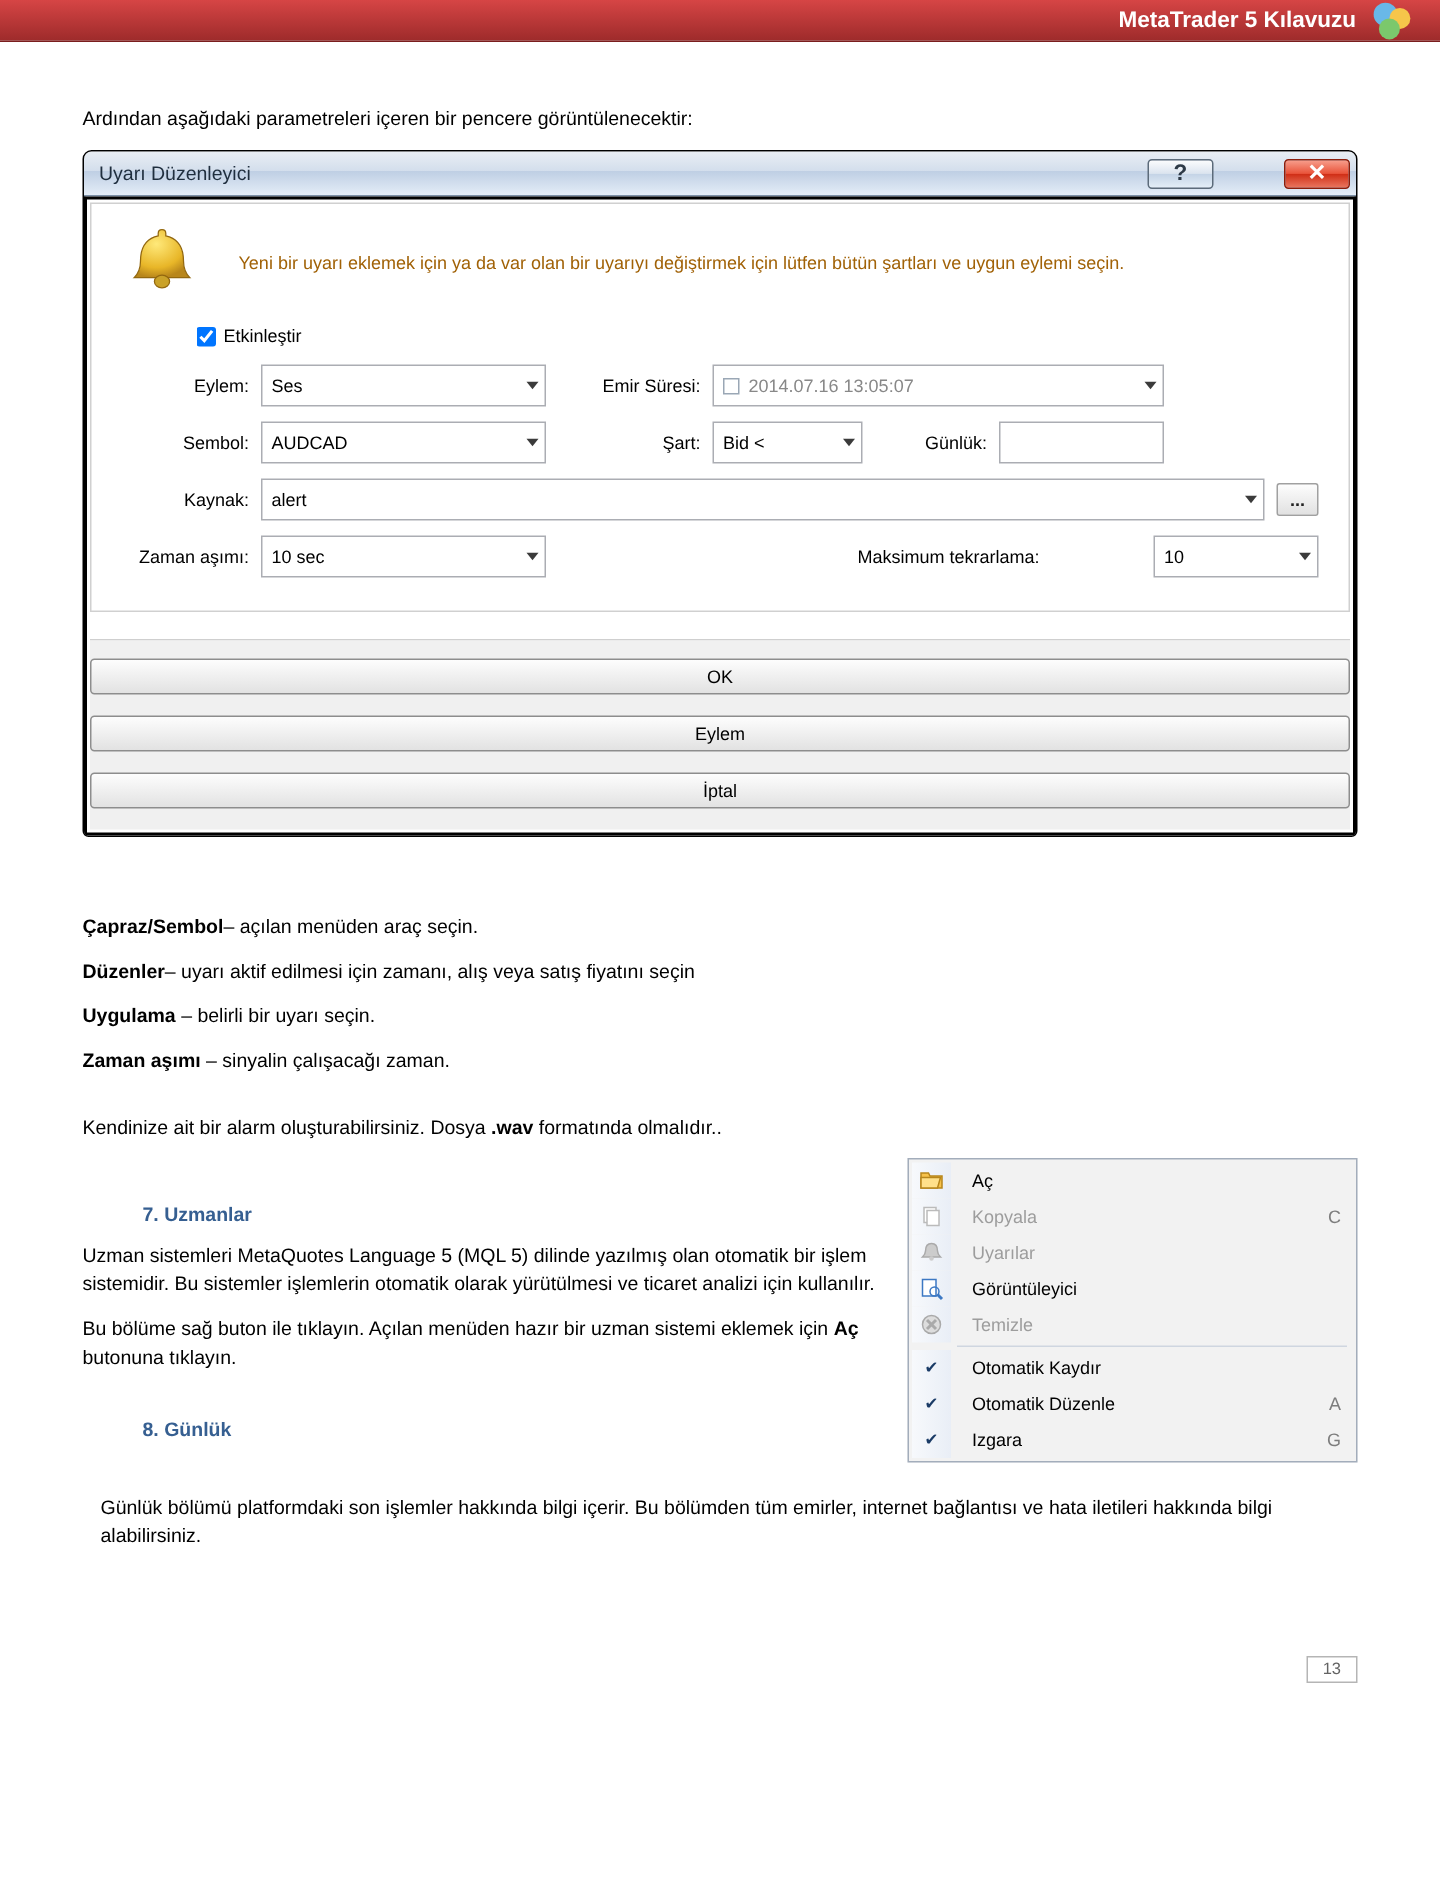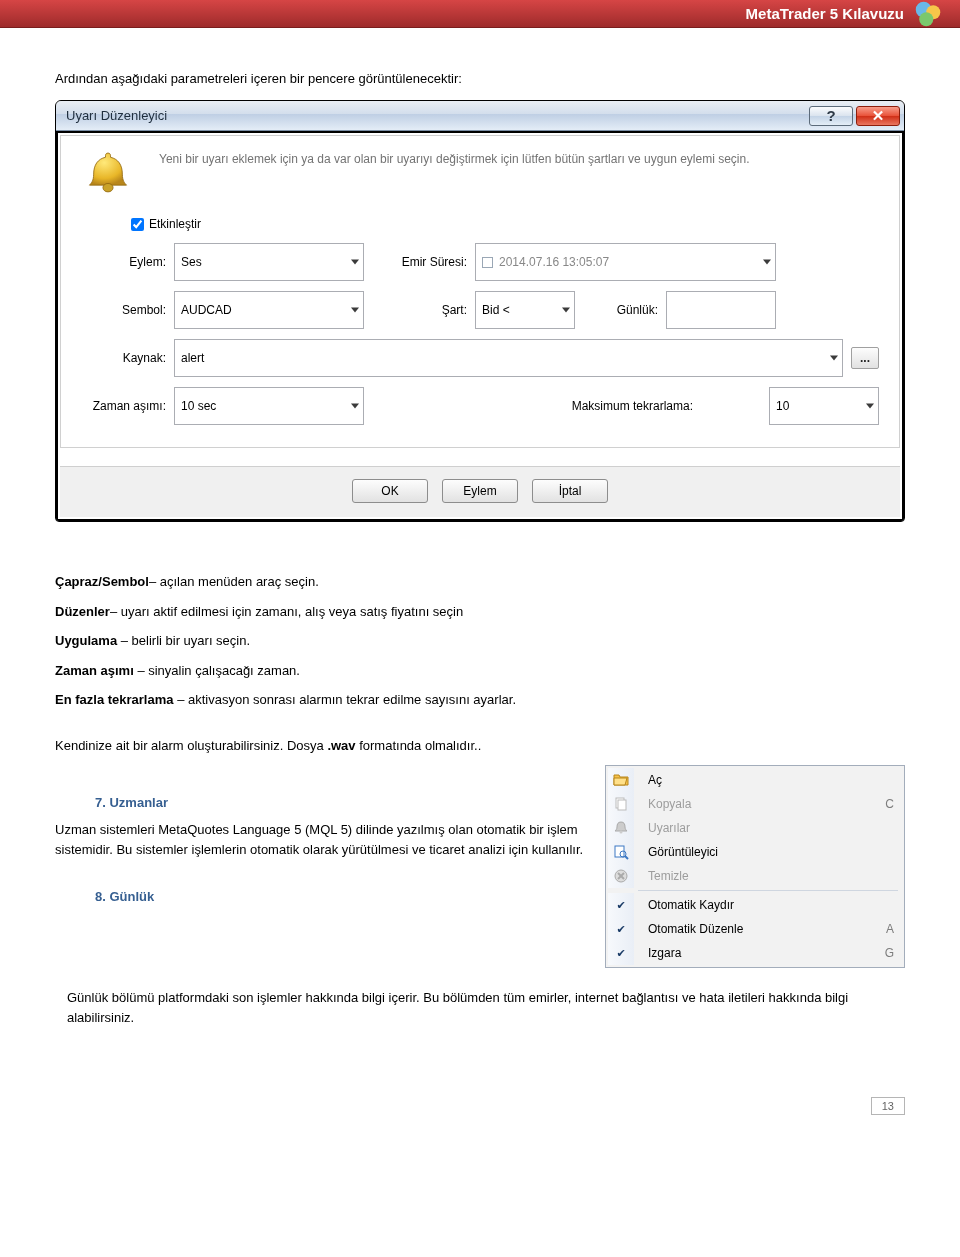--- a/index.html
+++ b/index.html
@@ -46,20 +46,21 @@
     font-family: "Segoe UI", Tahoma, sans-serif;
     font-size: 12px;
   }
   .titlebar {
     height: 30px;
     background: linear-gradient(to bottom,#e9eef4 0%,#d3deec 45%,#bfcfe4 46%,#e4edf7 100%);
     display: flex;
     align-items: center;
     padding: 0 4px 0 10px;
     border-bottom: 1px solid #7b8fa6;
+    gap: 44px;
   }
   .titlebar .title { flex: 1; color: #1f2e3e; font-size: 13px; }
   .titlebar .tbtn {
     width: 44px; height: 20px;
     border: 1px solid #5c6b7a;
     border-radius: 3px;
     margin-left: 3px;
     display: flex;
     align-items: center;
     justify-content: center;
@@ -74,27 +75,27 @@
   .window-body { background:#000; padding:2px; }
   .window-inner { background:#fff; padding:2px; }
   .form-area {
     border:1px solid #d0d0d0;
     padding: 12px 20px 22px 20px;
     background:#fff;
   }
   .form-header { display:flex; gap:18px; margin-bottom:12px; }
   .bell-icon { width:60px; flex:none; }
   .bell-icon svg { width:54px; height:54px; }
-  .form-header .desc { flex:1; padding-top:4px; color:#737373; }
+  .form-header .desc { flex:1; padding-top:4px; color:#a16207;margin-top:16px; }
   .checkbox-row { margin: 2px 0 12px 50px; display:flex; align-items:center; gap:5px; }
   .checkbox-row input { margin:0; }
   .grid { display:grid; grid-template-columns: 85px 190px 95px 100px 75px 110px; column-gap:8px; row-gap:10px; align-items:center; }
   .grid label { text-align:right; color:#000; }
   .field {
-    height:38px;
+    height:28px;
     border:1px solid #abadb3;
     background:#fff;
     display:flex;
     align-items:center;
     padding:0 18px 0 6px;
     font-size:12px;
     position:relative;
     color:#000;
   }
   .field.dim { color:#888; }
@@ -112,20 +113,21 @@
     background:linear-gradient(to bottom,#fdfdfd,#e1e1e1);
     display:flex; align-items:center; justify-content:center;
     font-weight:bold; color:#222;
   }
   .row-timeout { display:grid; grid-template-columns:85px 190px 1fr 60px 110px; column-gap:8px; align-items:center; margin-top:10px;}
   .footer-sep { margin-top:18px; height:1px; background:#cfcfcf; }
   .dlg-buttons {
     display:flex; justify-content:center; gap:14px;
     padding:12px 0 14px 0;
     background:#f0f0f0;
+    flex-direction:column;
   }
   .dlg-buttons .btn {
     min-width:76px; height:24px;
     border:1px solid #8d8d8d;
     border-radius:3px;
     background:linear-gradient(to bottom,#fdfdfd,#e2e2e2);
     display:flex; align-items:center; justify-content:center;
     padding:0 14px;
     font-size:12px;
   }
@@ -293,29 +295,31 @@
             </div>
         </div>
       </div>
     </div>
   </div>
 
   <p class="para"><b>Çapraz/Sembol</b><span>– açılan menüden araç seçin.</span></p>
   <p class="para"><b>Düzenler</b><span>– uyarı aktif edilmesi için  zamanı, alış veya satış fiyatını seçin</span></p>
   <p class="para"><b>Uygulama</b><span> – belirli bir uyarı seçin.</span></p>
   <p class="para"><b>Zaman aşımı</b><span> – sinyalin çalışacağı zaman.</span></p>
-  <p class="para"><b>En fazla tekrarlama</b><span> – aktivasyon sonrası alarmın tekrar edilme sayısını ayarlar.</span></p>
   <p class="para" style="margin-top:26px;">
     <span>Kendinize ait bir alarm oluşturabilirsiniz. Dosya </span><b>.wav</b><span> formatında olmalıdır..</span>
   </p>
 
   <div class="two-col">
     <div class="left">
       <p class="heading-num">7.    Uzmanlar</p>
       <p class="para">Uzman sistemleri MetaQuotes Language 5 (MQL 5) dilinde yazılmış olan otomatik bir işlem sistemidir. Bu sistemler işlemlerin otomatik olarak yürütülmesi ve ticaret analizi için kullanılır.</p>
+      <p class="para">
+        <span>Bu bölüme sağ buton ile tıklayın. Açılan menüden hazır bir uzman sistemi eklemek için </span><b>Aç</b><span> butonuna tıklayın.</span>
+      </p>
       <p class="heading-num">8.    Günlük</p>
     </div>
 
     <div class="ctx-menu">
       <div class="ctx-item">
         <span class="icon-slot folder-icon">
           <svg viewBox="0 0 16 16">
               <path d="M1 3h5l1 2h8v8H1z" fill="#f7c24b" stroke="#b8861b"></path>
               <path d="M1 6h13l-2 7H1z" fill="#ffe08a" stroke="#b8861b"></path>
             </svg>

